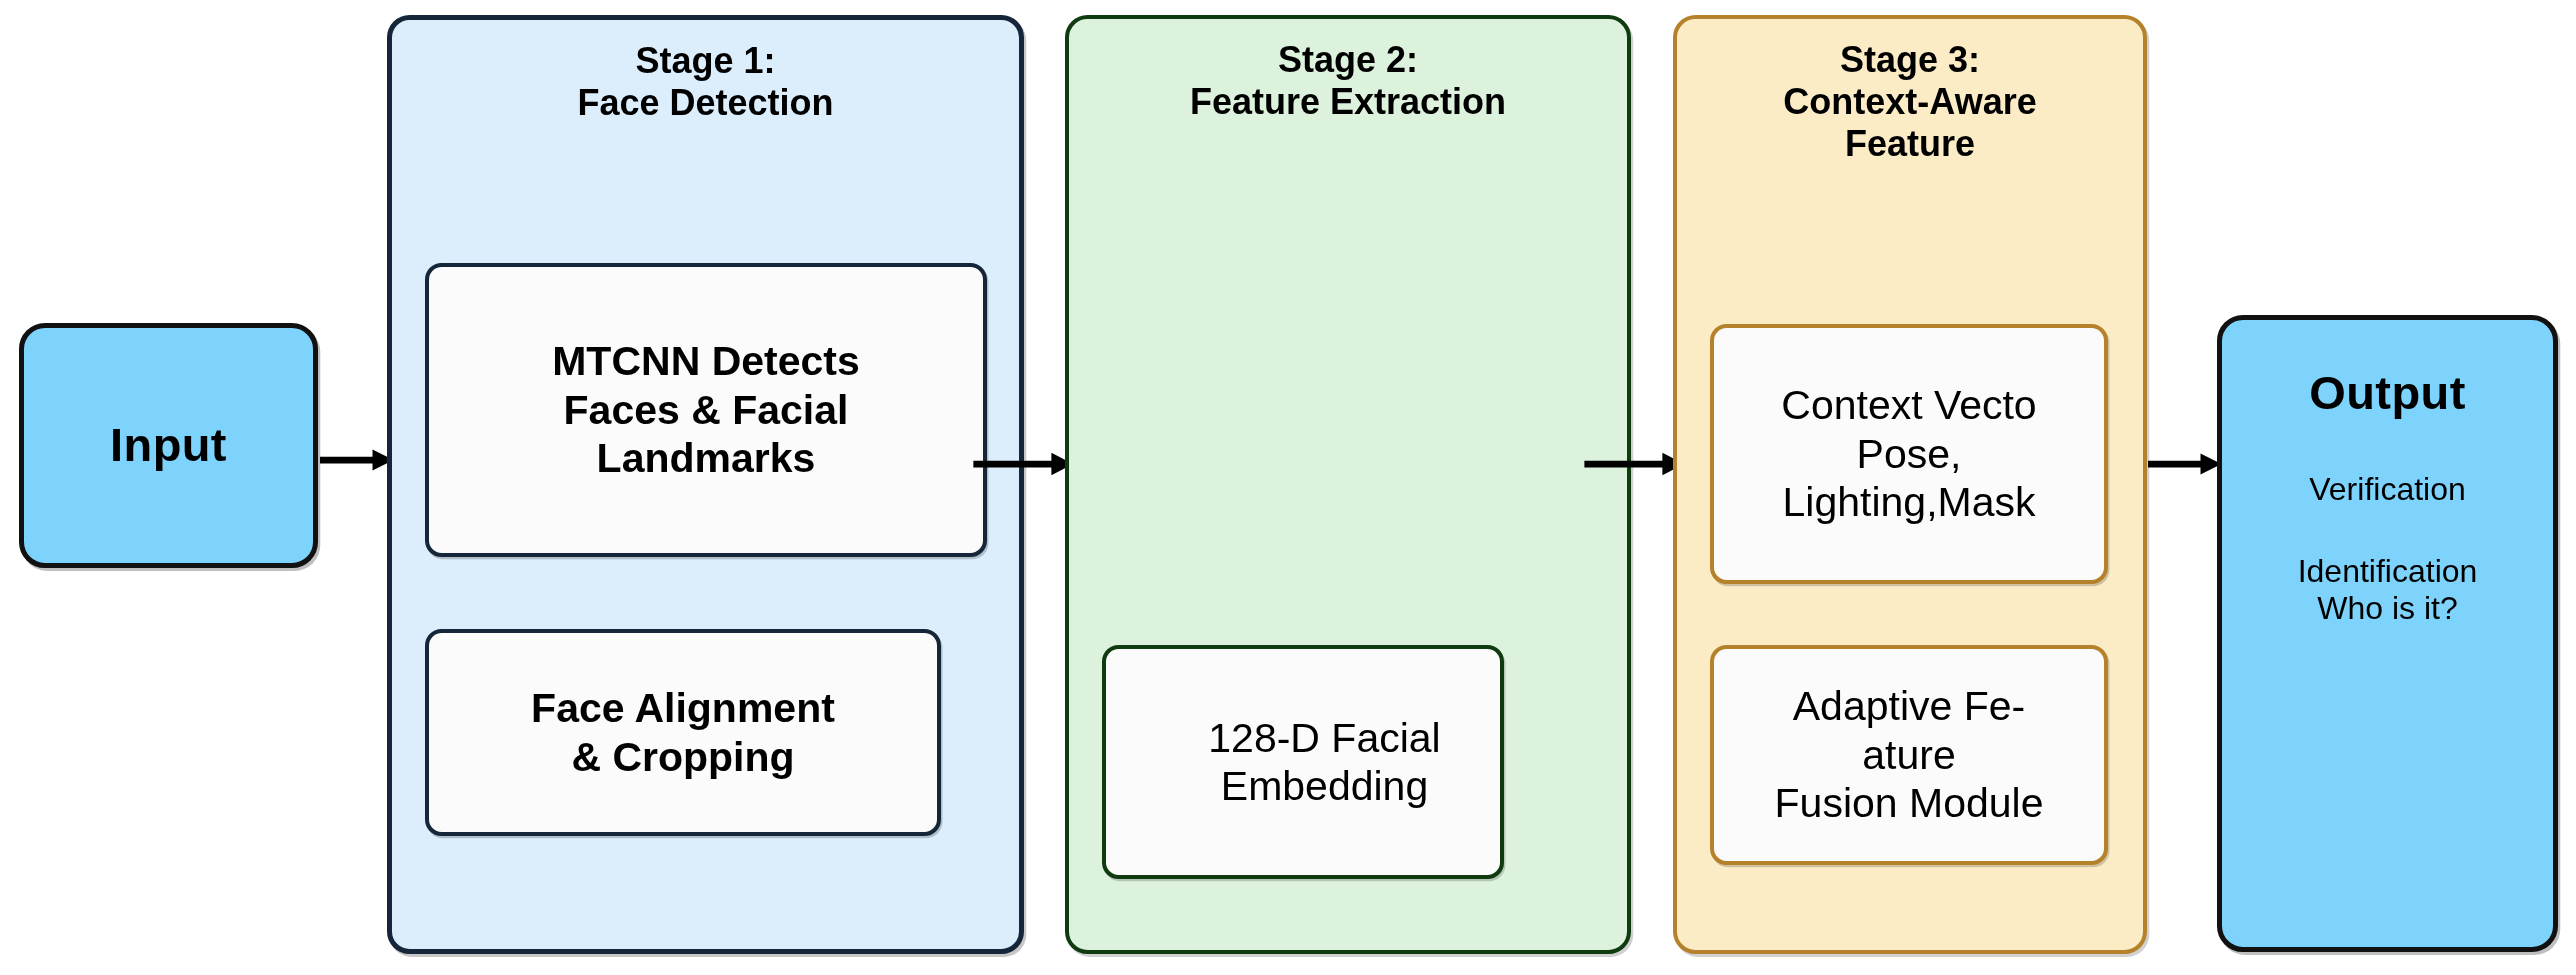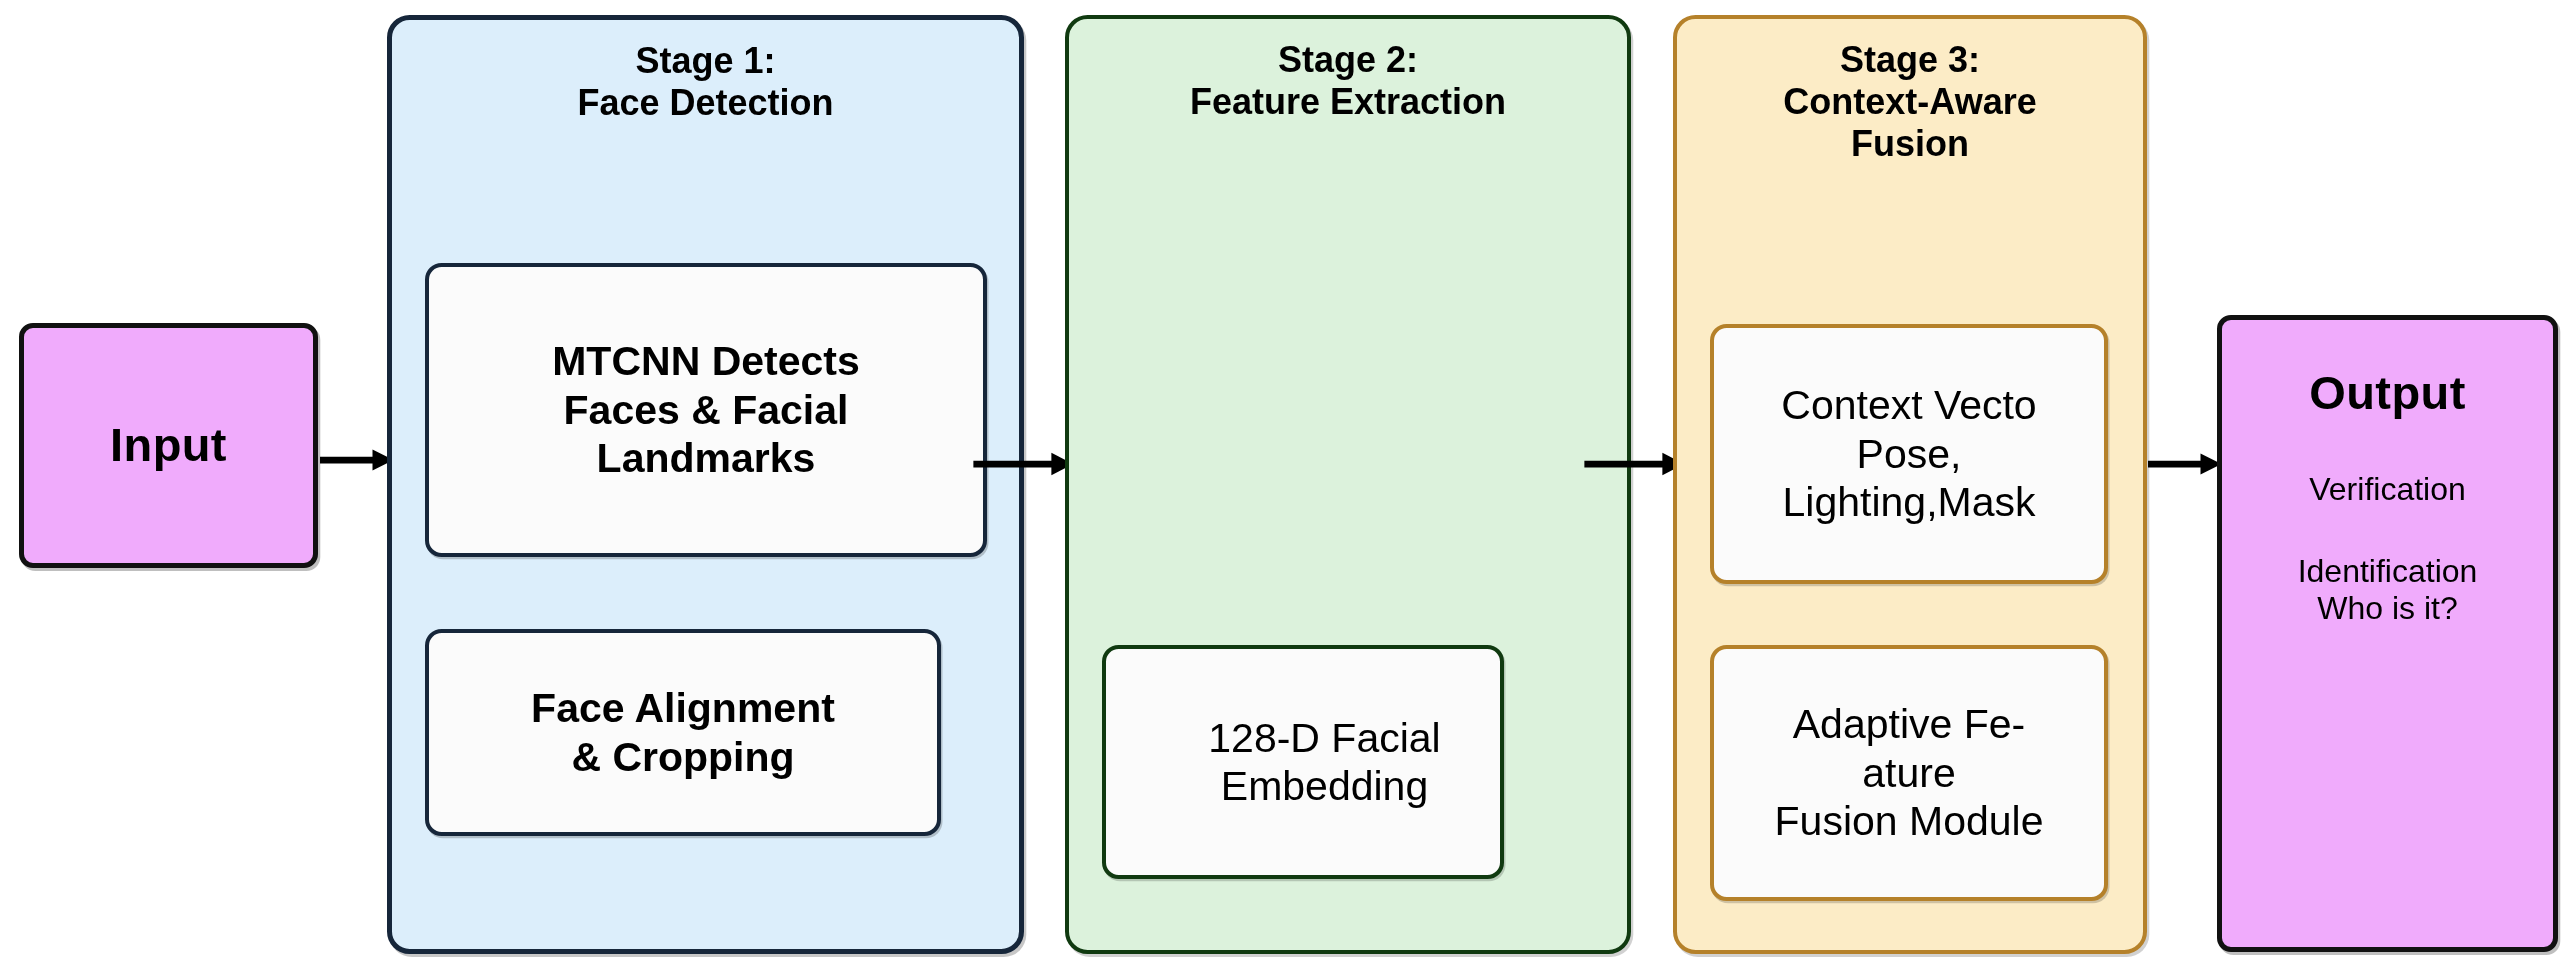--- a/index.html
+++ b/index.html
@@ -17,23 +17,23 @@
     display:flex;
     flex-direction:column;
     align-items:center;
     justify-content:center;
     text-align:center;
     color:#000;
   }
 
   
   .terminal{
-    background:#f0abfc;
+    background:#7dd3fc;
     border:5.3px solid #111111;
-    border-radius:14px;
+    border-radius:26px;
     box-shadow:2.3px 3px 0 rgba(0,0,0,.25);
   }
   .terminal .title{
     font-weight:bold;
     font-size:47px;
     line-height:1.12;
     letter-spacing:0.4px;
   }
   .terminal .sub{
     font-weight:400;
@@ -144,28 +144,28 @@
   <div class="arrow" style="left:1584px;top:449px;width:102px;">
     <svg width="102" height="30" viewBox="0 0 135 40" aria-hidden="true">
       <line x1="0" y1="20" x2="112" y2="20" stroke="#000" stroke-width="9"></line>
       <polygon points="133,20 104,5 104,35" fill="#000"></polygon>
     </svg>
   </div>
 
   <div class="stage gold" style="left:1673px;top:15px;width:474px;height:939px;">
     <div class="stage-title">Stage 3:
 Context-Aware
-Fusion</div>
+Feature</div>
   </div>
   <div class="subbox gold overflowing" style="left:1710px;top:324px;width:398px;height:260px;">
     <div class="txt">Context Vecto
 Pose,
 Lighting,Mask</div>
   </div>
-  <div class="subbox gold overflowing" style="left:1710px;top:645px;width:398px;height:256px;">
+  <div class="subbox gold overflowing" style="left:1710px;top:645px;width:398px;height:220px;">
     <div class="txt">Adaptive Fe-
 ature
 Fusion Module</div>
   </div>
 
   <div class="arrow" style="left:2148px;top:449px;width:75px;">
     <svg width="75" height="30" viewBox="0 0 100 40" aria-hidden="true">
       <line x1="0" y1="20" x2="78" y2="20" stroke="#000" stroke-width="9"></line>
       <polygon points="98,20 70,6 70,34" fill="#000"></polygon>
     </svg>

